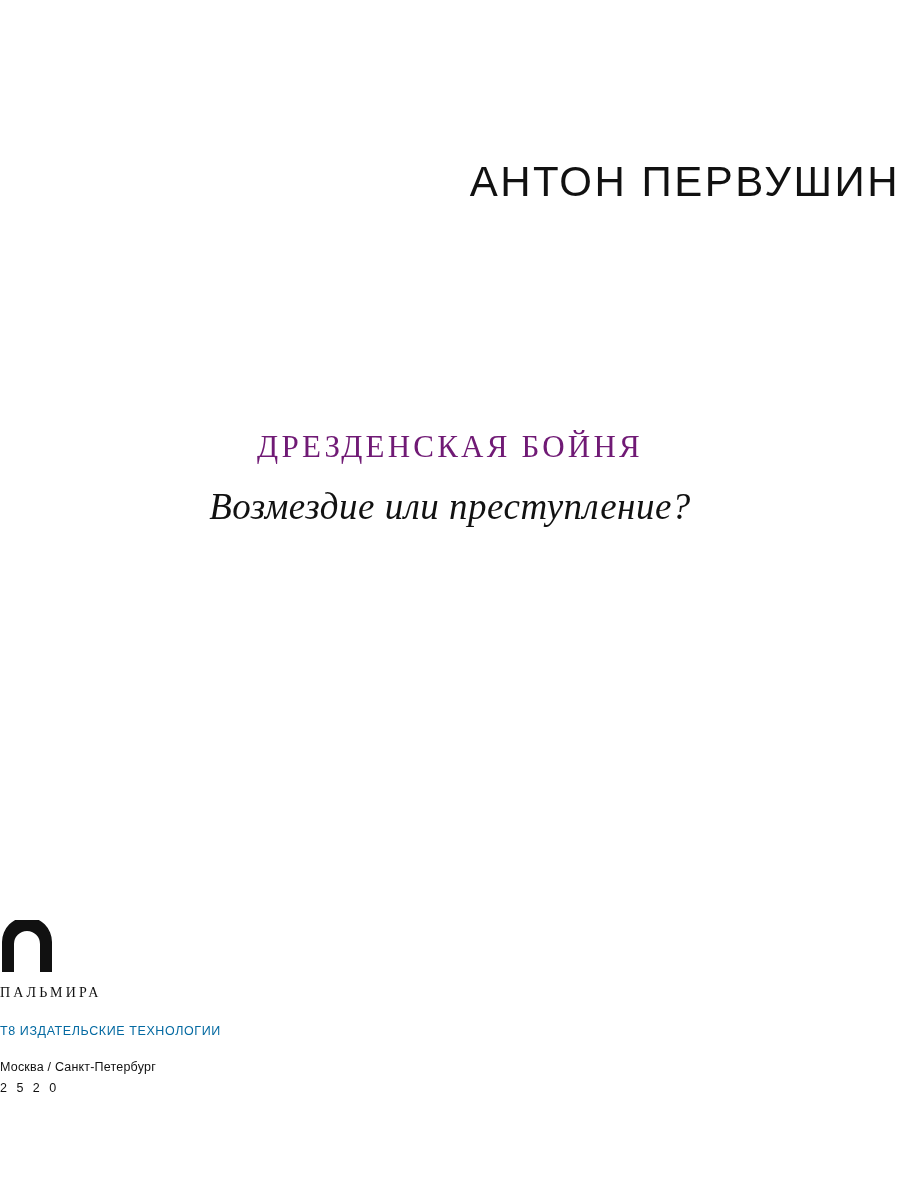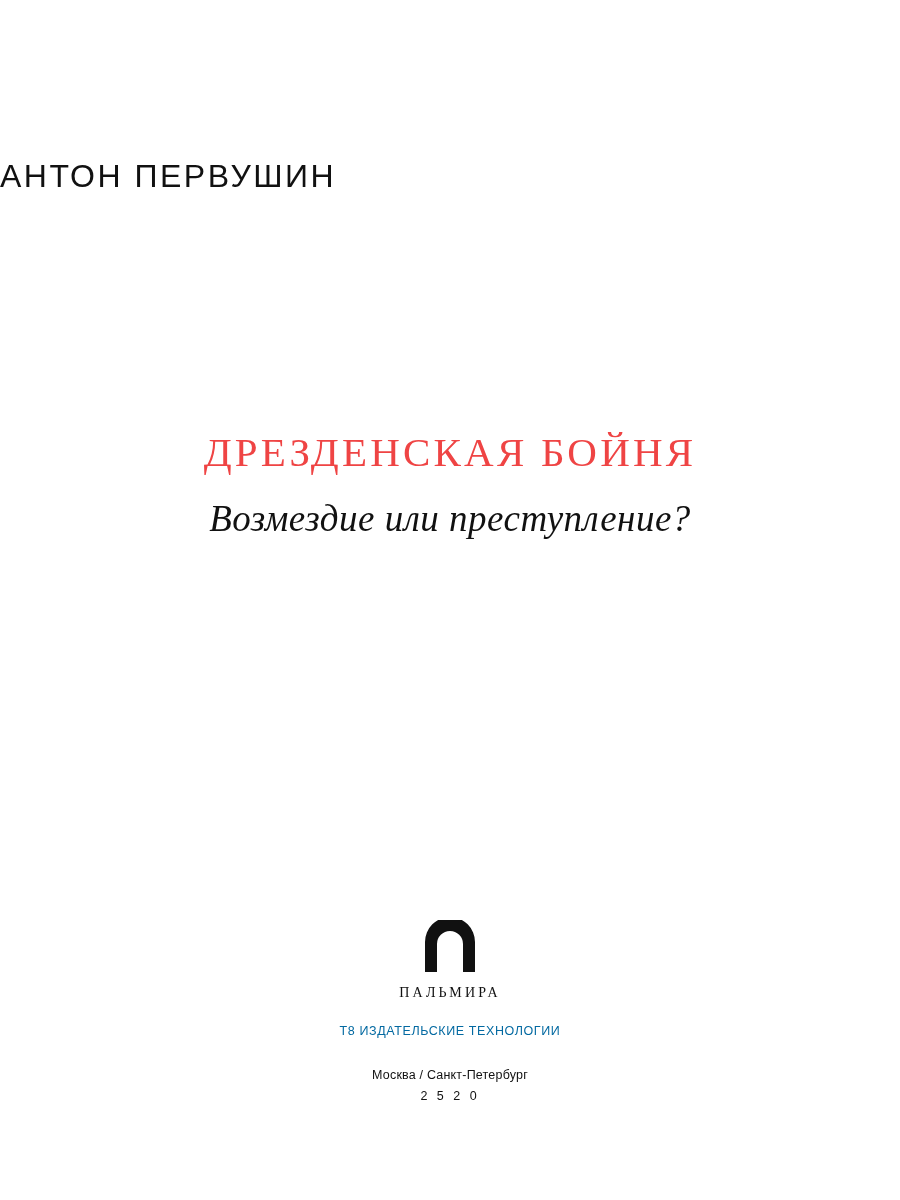--- a/index.html
+++ b/index.html
@@ -22,61 +22,61 @@
     display: flex;
     flex-direction: column;
     align-items: center;
   }
 
   .author {
     position: absolute;
     top: 158px;
     left: 0;
     width: 100%;
-    text-align: left;
+    text-align: right;
     font-family: "Liberation Sans", sans-serif;
     font-weight: 400;
-    font-size: 32px;
+    font-size: 42px;
     letter-spacing: 2.5px;
     color: #111111;
   }
 
   .title-block {
     position: absolute;
     top: 428px;
     left: 0;
     width: 100%;
     text-align: center;
   }
 
   .title-main {
     font-family: "Liberation Serif", serif;
-    font-size: 41px;
+    font-size: 31px;
     letter-spacing: 3.2px;
-    color: #ef4444;
+    color: #701a75;
     line-height: 1.2;
   }
 
   .title-sub {
     margin-top: 20px;
     font-family: "Liberation Serif", serif;
     font-style: italic;
     font-size: 37px;
     letter-spacing: 0.5px;
     color: #111111;
   }
 
   .publisher {
     position: absolute;
     top: 920px;
     left: 0;
     width: 100%;
     display: flex;
     flex-direction: column;
-    align-items: center;
+    align-items: flex-start;
   }
 
   .logo-mark {
     width: 54px;
     height: 54px;
     display: block;
   }
 
   .pub-name {
     margin-top: 11px;
@@ -88,21 +88,21 @@
 
   .pub-tagline {
     margin-top: 23px;
     font-family: Liberation Sans, sans-serif;
     font-size: 12.5px;
     letter-spacing: 0.6px;
     color: #0369a1;
   }
 
   .pub-cities {
-    margin-top: 30px;
+    margin-top: 22px;
     font-family: "Liberation Sans", sans-serif;
     font-size: 12.5px;
     letter-spacing: 0.2px;
     color: #111111;
   }
 
   .pub-year {
     margin-top: 7px;
     font-family: "Liberation Sans", sans-serif;
     font-size: 12.5px;

